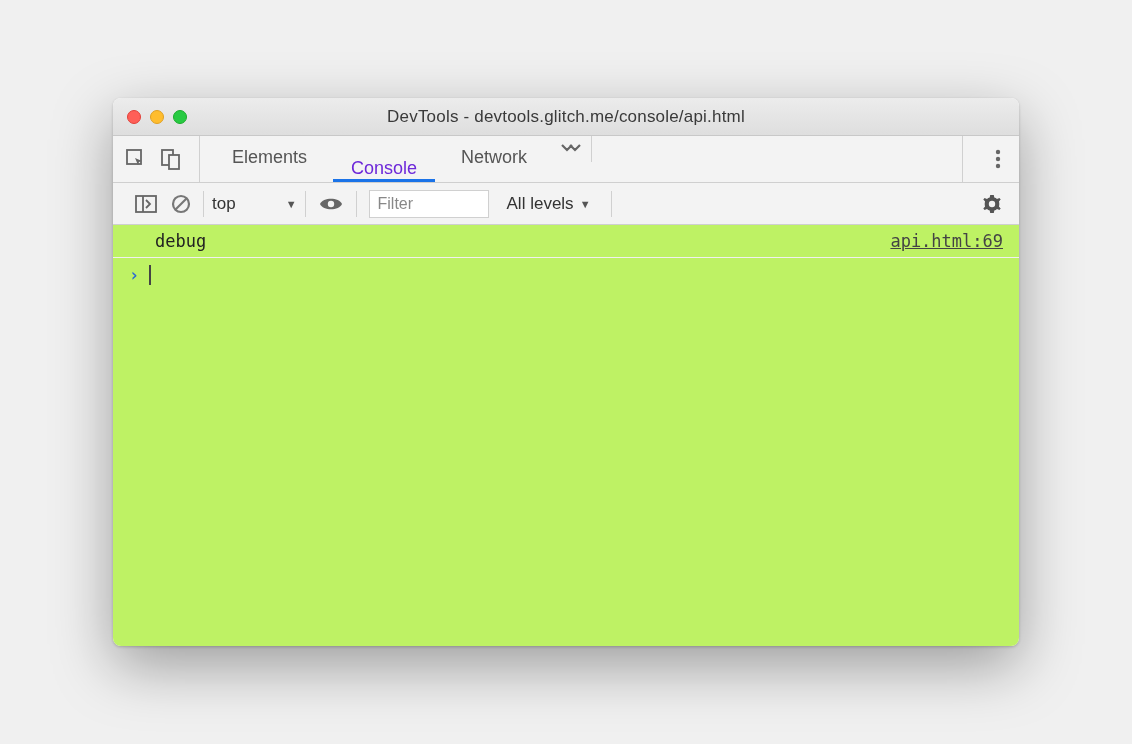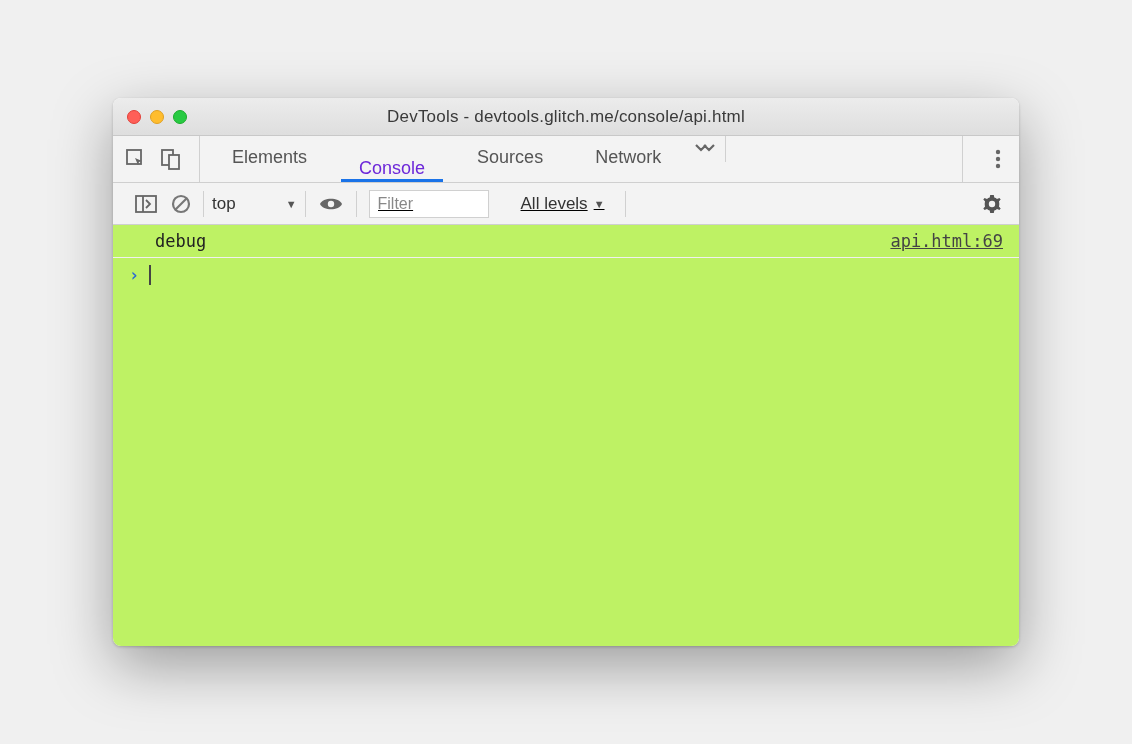--- a/index.html
+++ b/index.html
@@ -78,21 +78,21 @@
       align-items: center;
       gap: 14px;
       padding-right: 18px;
       border-right: 1px solid #d0d0d0;
       margin-right: 14px;
     }
 
     .tabs-items {
       display: flex;
       align-items: stretch;
-      gap: 16px;
+      gap: 8px;
     }
 
     .tab {
       display: flex;
       align-items: center;
       padding: 0 18px;
       font-size: 18px;
       color: #555;
       cursor: pointer;
       border-bottom: 3px solid transparent;
@@ -268,23 +268,20 @@
     </div>
 
     <div class="tabs-items">
       <div class="tab">
           <span>Elements</span>
         </div>
       <div class="tab active">
           <span>Console</span>
         </div>
       <div class="tab">
-          <span>Sources</span>
-        </div>
-      <div class="tab">
           <span>Network</span>
         </div>
     </div>
 
     <div class="chevron-more" style="margin-left:6px;">
       <svg width="20" height="14" viewBox="0 0 20 14">
           <path d="M1 3 L6 8 L11 3 M9 3 L14 8 L19 3" fill="none" stroke="#666" stroke-width="2.2"></path>
         </svg>
     </div>
 
@@ -326,21 +323,21 @@
     <div class="toolbar-section">
       <span class="icon">
         <svg width="26" height="18" viewBox="0 0 26 18">
           <path d="M2 9 C5 2 21 2 24 9 C21 16 5 16 2 9 Z" fill="#666"></path>
           <circle cx="13" cy="9" r="3.2" fill="#f3f3f3"></circle>
         </svg>
       </span>
     </div>
     <div class="toolbar-sep"></div>
 
-    <div class="toolbar-section" style="gap:24px;text-decoration:underline;">
+    <div class="toolbar-section" style="gap:10px;">
       <input class="filter-input" type="text" placeholder="Filter" style="">
       <div class="levels-select">
         <span>All levels</span>
         <span class="context-arrow">▼</span>
       </div>
     </div>
     <div class="toolbar-sep"></div>
 
     <span class="icon gear-right">
       <svg width="22" height="22" viewBox="0 0 22 22">

